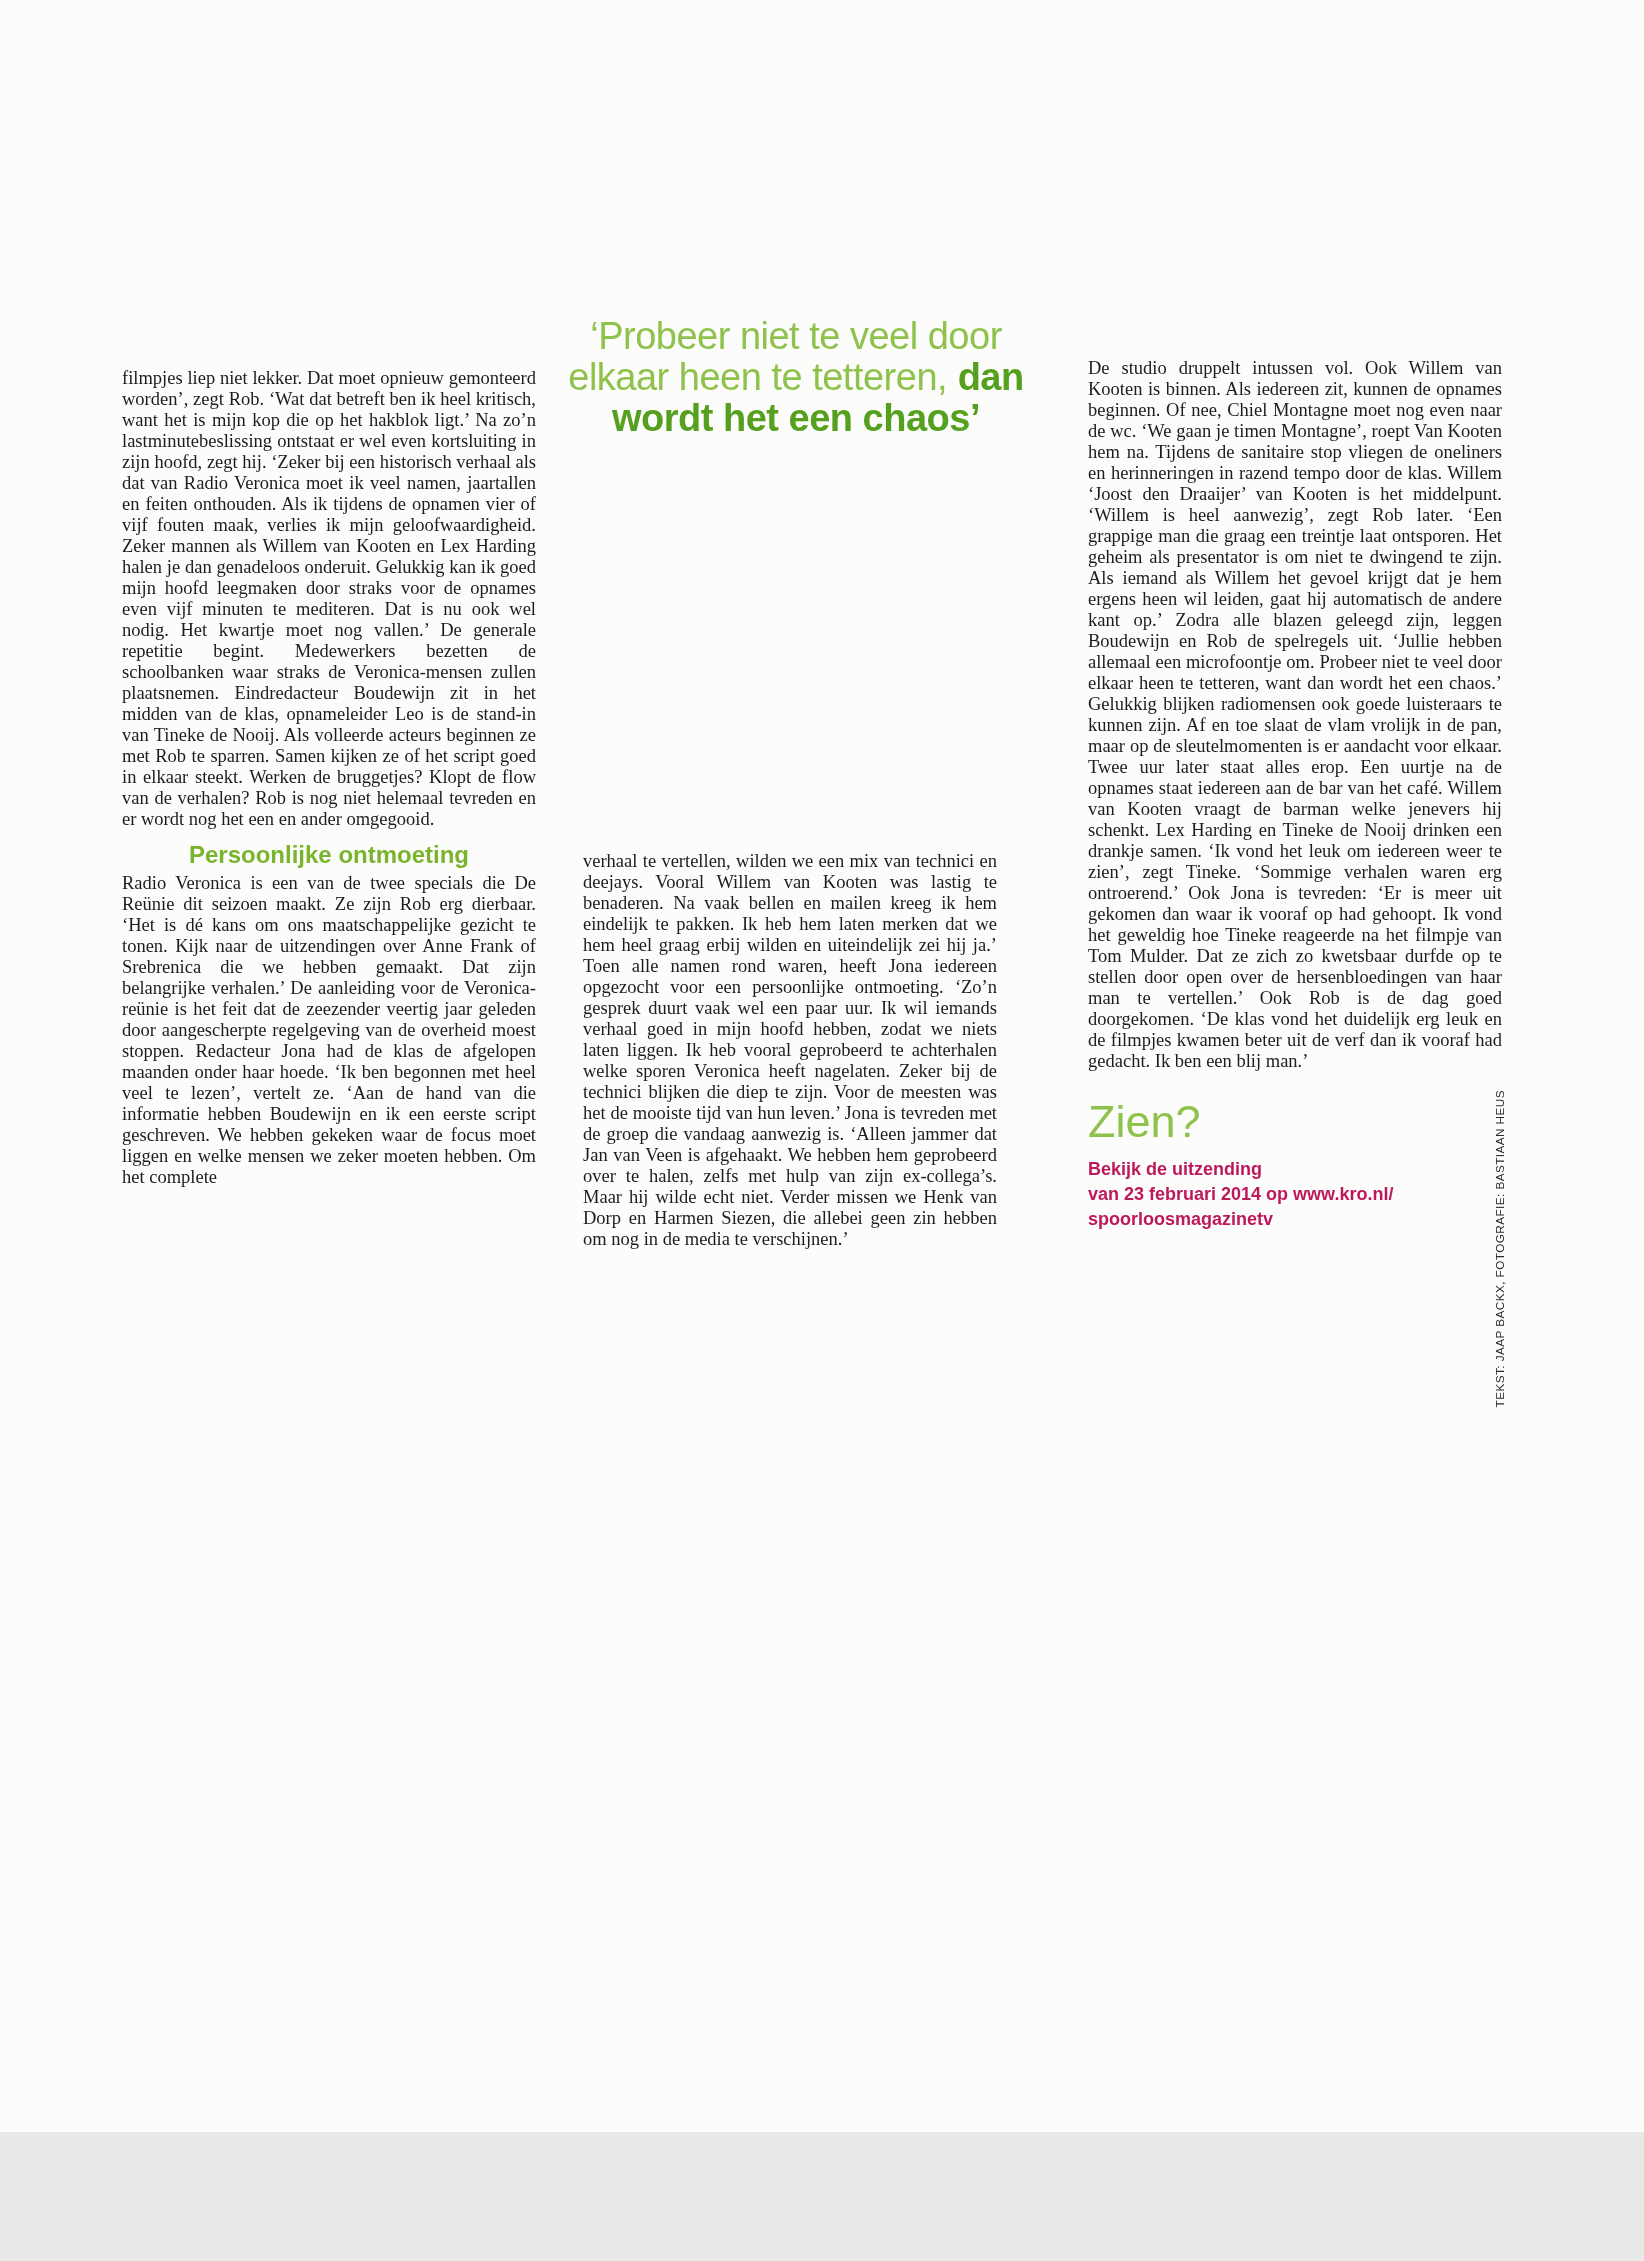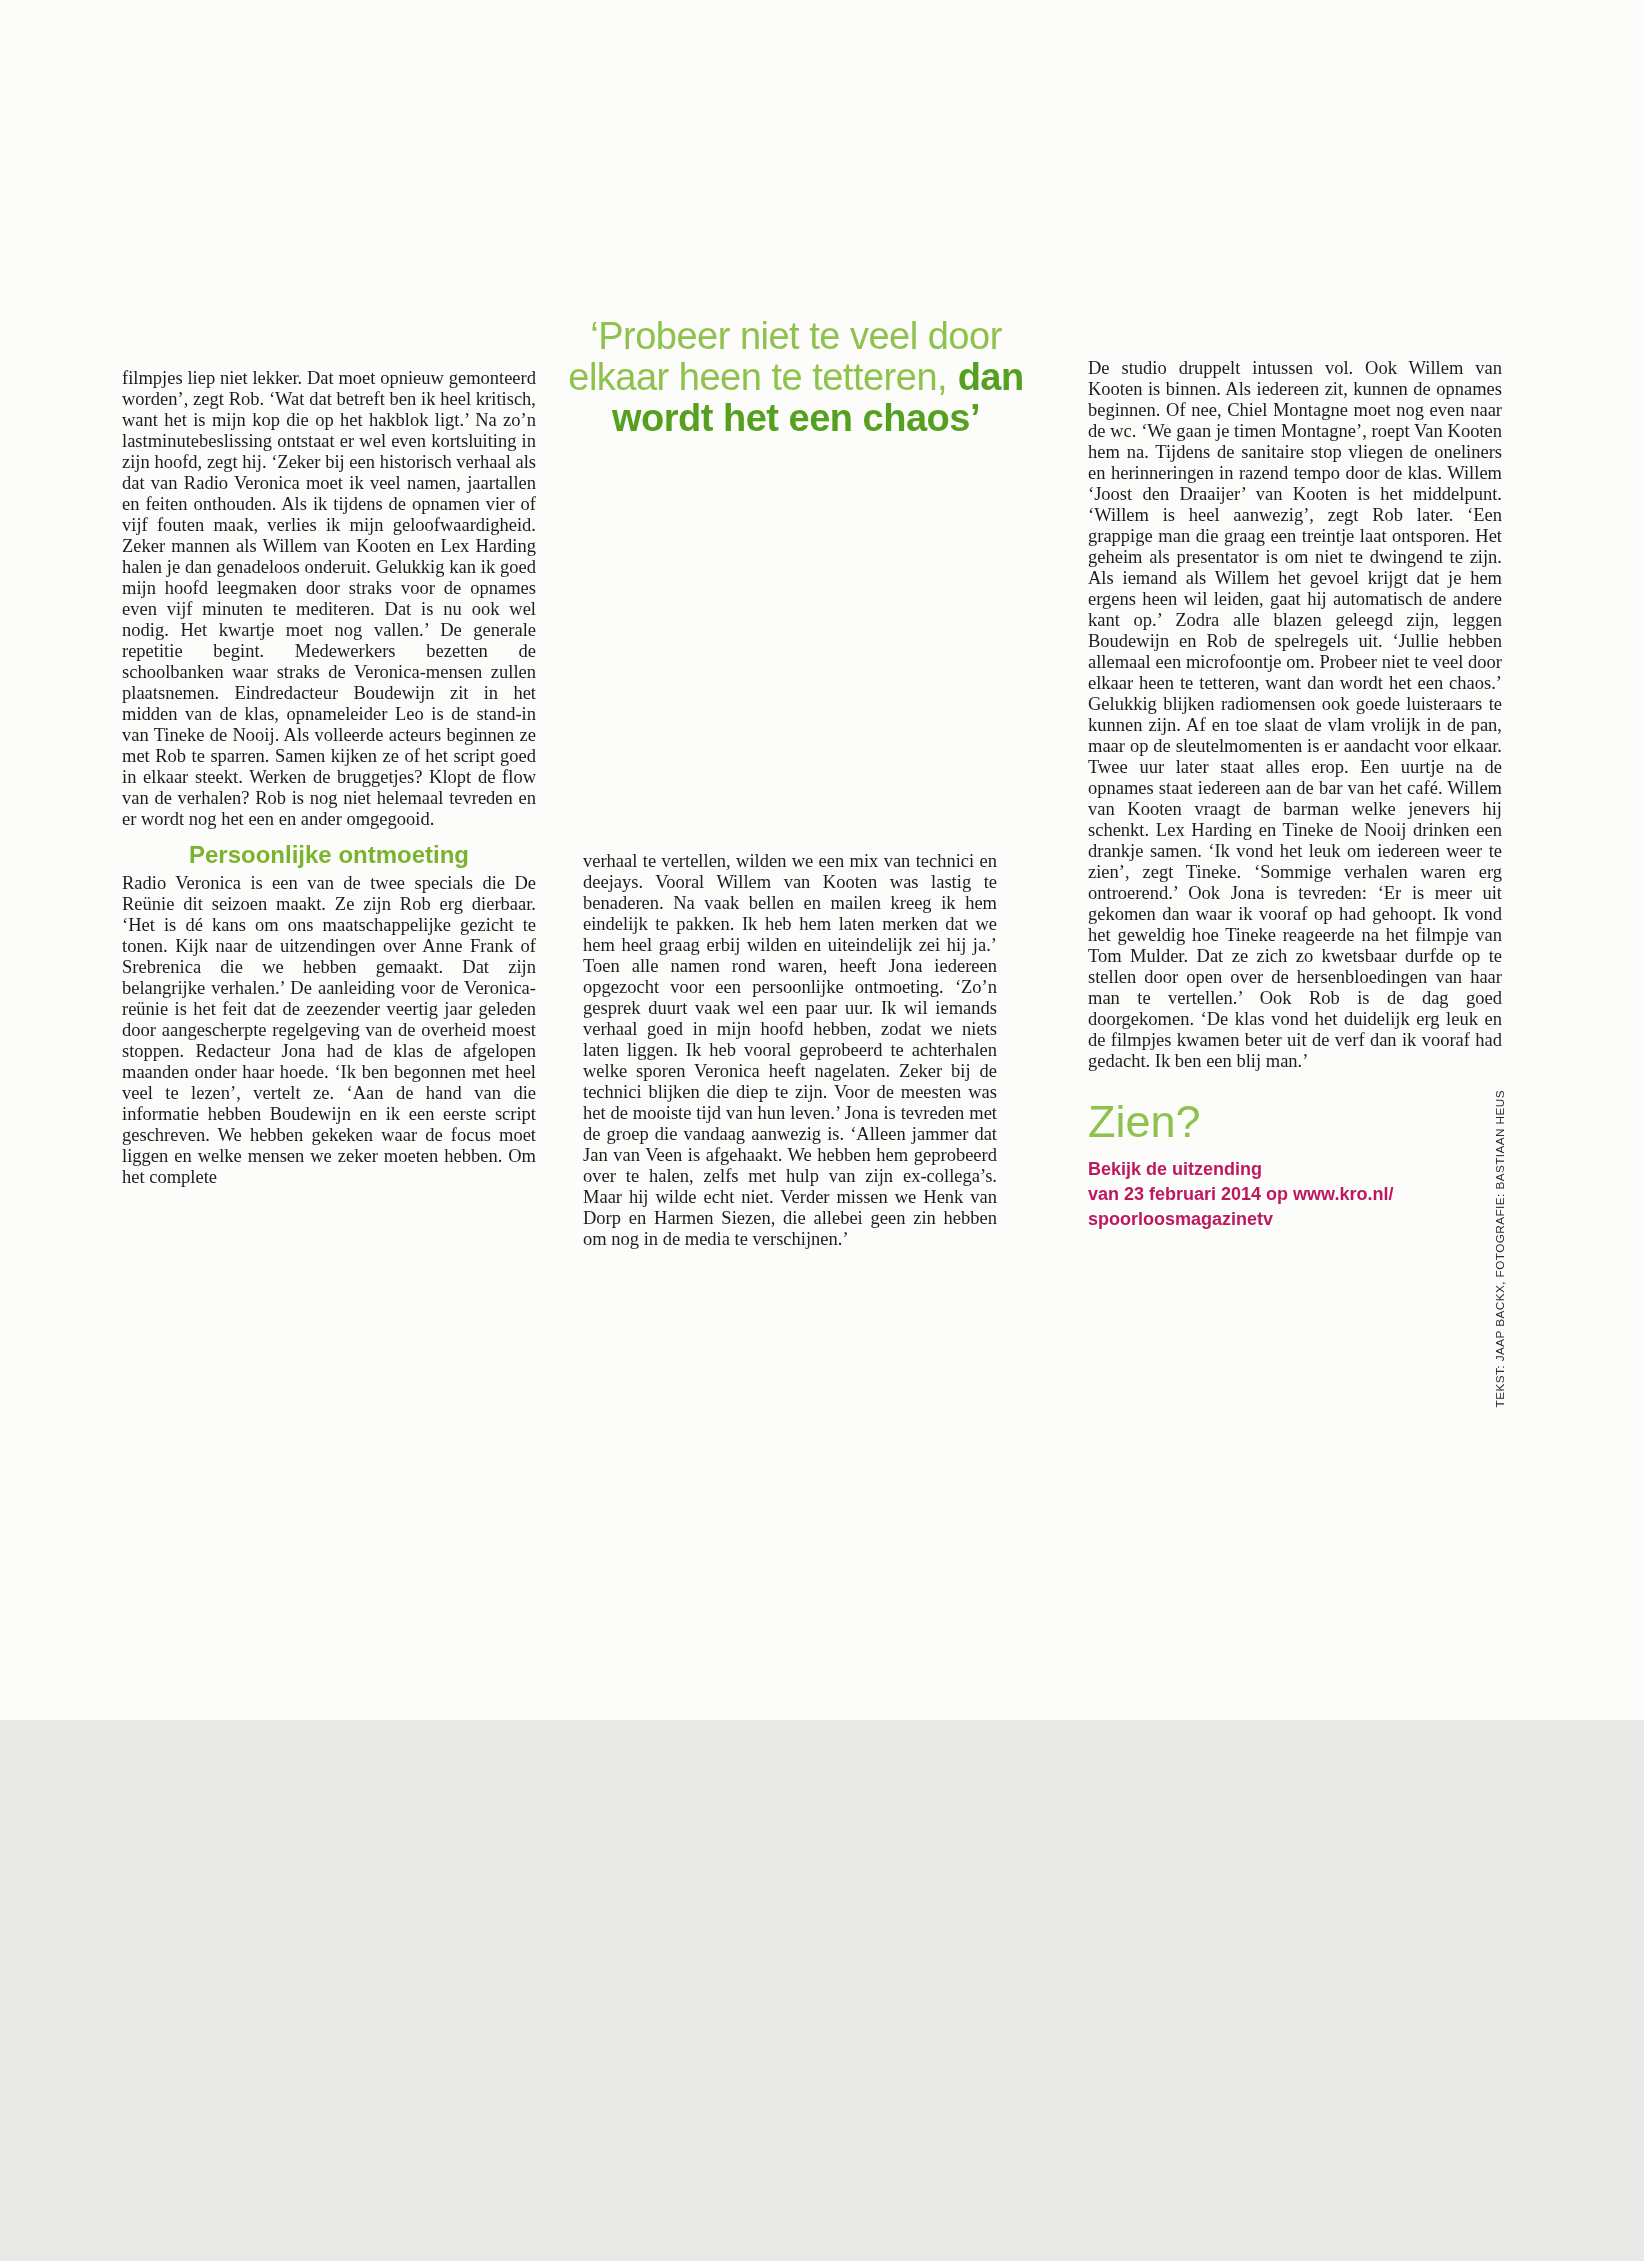--- a/index.html
+++ b/index.html
@@ -1,19 +1,19 @@
 <!DOCTYPE html>
 <html lang="nl" style="--accent: #7ab32e; --accent-light: #8fc24d; --accent-dark: #55a01e; --ink: #1c1c1c;font-size:14.5px"><head>
 <meta charset="utf-8">
 <style>
   * { margin:0; padding:0; box-sizing:border-box; }
   html,body { background:#e9e9e7; }
   .page {
     position:relative;
-    width:1645px; height:1720px;
+    width:1645px; height:2132px;
     margin:0 auto;
     background:#fcfcfa;
     font-family:"Liberation Serif", serif;
     color:var(--ink, #1c1c1c);
     overflow:hidden;
   }
   
   .col {
     position:absolute;
     width:414px;

